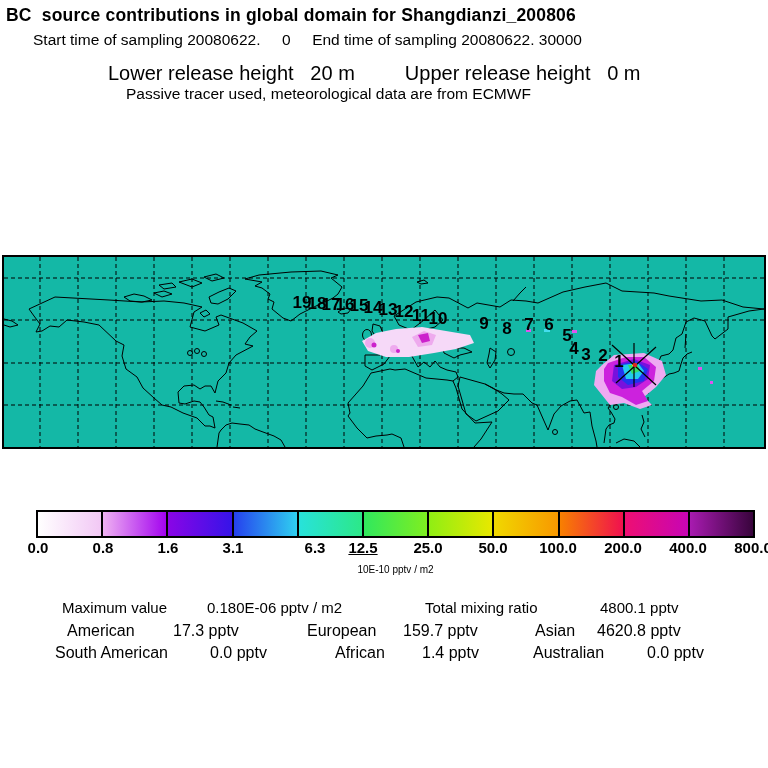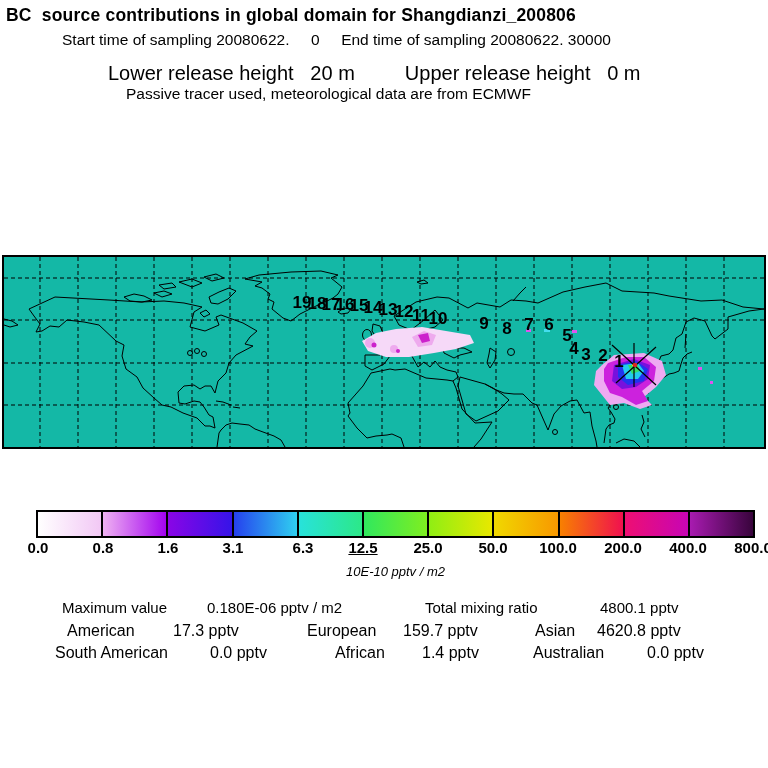--- a/index.html
+++ b/index.html
@@ -1,29 +1,29 @@
 <!DOCTYPE html>
 <html><head>
 <meta charset="utf-8">
 <style>
   html,body{margin:0;padding:0;background:#fff;}
   #page{position:relative;width:768px;height:768px;background:#ffffff;overflow:hidden;
         font-family:"Liberation Sans","DejaVu Sans",sans-serif;color:#000;}
   .hline{position:absolute;white-space:pre;}
   #title{left:6px;top:5px;font-size:17.5px;font-weight:bold;letter-spacing:.2px;}
-  #sub1{left:33px;top:31px;font-size:15.5px;margin-left:29px;}
+  #sub1{left:33px;top:31px;font-size:15.5px;}
   #sub2{left:108px;top:62px;font-size:20px;}
   #sub3{left:126px;top:85px;font-size:15.5px;}
   #map-frame{position:absolute;left:2px;top:212px;width:760px;height:190px;border:2px solid #000;background:#14b8a6;margin-top:43px;}
   #colorbar{position:absolute;left:36px;top:510px;width:715px;height:24px;border:2px solid #000;display:flex;}
   #colorbar .seg{flex:1;height:100%;}
   #colorbar .seg + .seg{border-left:2px solid #000;}
   #ticks{position:absolute;left:0;top:539px;width:748px;height:18px;}
   #ticks .tick{position:absolute;transform:translateX(-50%);font-size:15px;font-weight:bold;}
-  #cb-units{position:absolute;left:38px;top:564px;width:715px;text-align:center;font-size:13px;font-style:italic;}
+  #cb-units{position:absolute;left:38px;top:564px;width:715px;text-align:center;font-size:10px;}
   .stat{position:absolute;font-size:15px;white-space:pre;}
   .stat.small{font-size:16px;}
 </style>
 </head>
 <body>
 
 <div id="page">
 
   <div class="hline" id="title">BC  source contributions in global domain for Shangdianzi_200806</div>
   <div class="hline" id="sub1">Start time of sampling 20080622.     0     End time of sampling 20080622. 30000</div>
@@ -178,21 +178,21 @@
       <div class="seg" style="background: linear-gradient(to right, rgb(240, 216, 0), rgb(248, 152, 0));"></div>
       <div class="seg" style="background: linear-gradient(to right, rgb(248, 128, 0), rgb(240, 16, 79));"></div>
       <div class="seg" style="background: linear-gradient(to right, rgb(238, 15, 114), rgb(199, 5, 181));"></div>
       <div class="seg" style="background: linear-gradient(to right, rgb(168, 27, 176), rgb(56, 4, 60));"></div>
     </div>
   <div id="ticks">
       <span class="tick" style="left: 38px;">0.0</span>
       <span class="tick" style="left: 103px;">0.8</span>
       <span class="tick" style="left: 168px;">1.6</span>
       <span class="tick" style="left: 233px;">3.1</span>
-      <span class="tick" style="left: 292px; padding-left: 22px;">6.3</span>
+      <span class="tick" style="left: 304px; padding-left: 22px;">6.3</span>
       <span class="tick" style="left: 363px; text-decoration: underline;">12.5</span>
       <span class="tick" style="left: 428px;">25.0</span>
       <span class="tick" style="left: 493px;">50.0</span>
       <span class="tick" style="left: 558px;">100.0</span>
       <span class="tick" style="left: 623px;">200.0</span>
       <span class="tick" style="left: 688px;">400.0</span>
       <span class="tick" style="left: 753px;">800.0</span>
     </div>
   <div id="cb-units">10E-10 pptv / m2</div>
 

